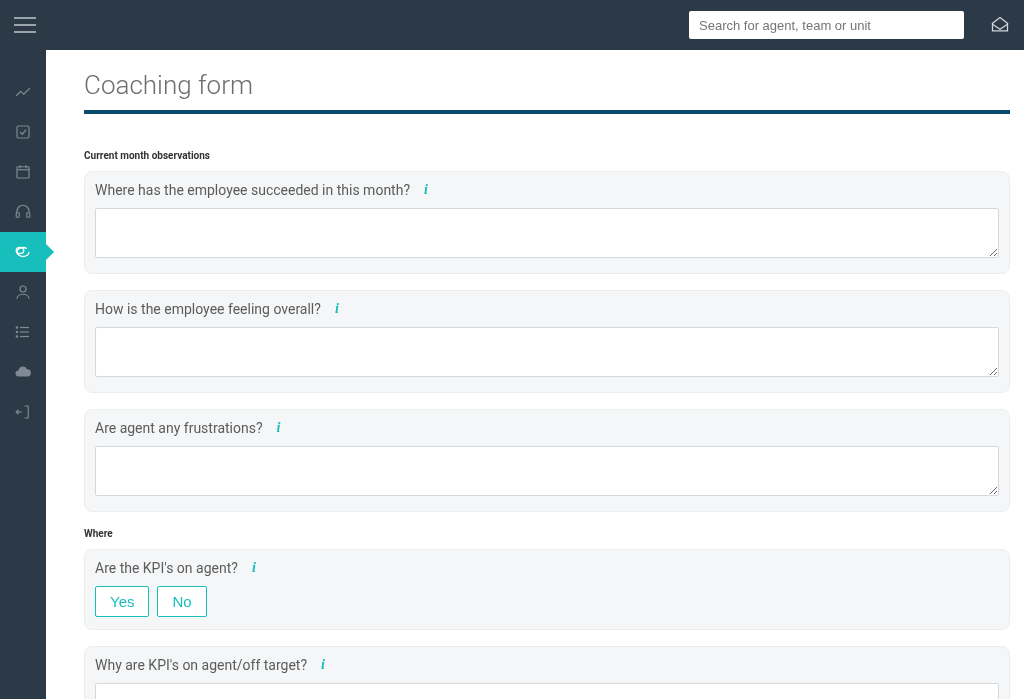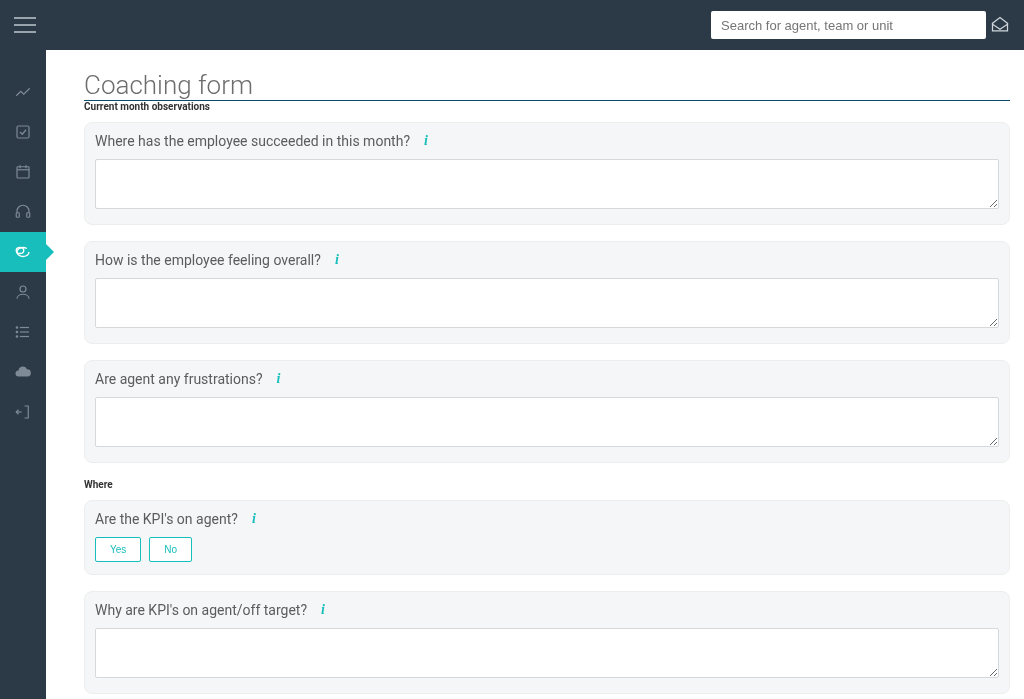--- a/index.html
+++ b/index.html
@@ -1,45 +1,45 @@
 <!DOCTYPE html>
 <html><head>
 <meta charset="utf-8">
 <style>
 * { box-sizing: border-box; margin: 0; padding: 0; }
 html, body { height: 100%; font-family: -apple-system, BlinkMacSystemFont, "Segoe UI", Roboto, "Helvetica Neue", Arial, sans-serif; font-size: 14px; color: #333; }
 body { display: flex; flex-direction: column; background: #fff; width: 1024px; height: 699px; overflow: hidden; }
 
 
-.top-header { height: 50px; background: #2c3a47; display: flex; align-items: center; padding: 0 14px; gap: 4px; }
+.top-header { height: 50px; background: #2c3a47; display: flex; align-items: center; padding: 0 14px; gap: 26px; }
 .hamburger { width: 22px; height: 16px; cursor: pointer; display: flex; flex-direction: column; justify-content: space-between; }
 .hamburger span { display: block; height: 2px; background: #9aa4ad; width: 100%; }
 .header-spacer { flex: 1; }
 .search-input { width: 275px; height: 28px; border: none; border-radius: 2px; padding: 0 10px; font-size: 13px; color: #555; }
 .header-icon { color: #cfd6db; }
 
 
 .body-row { flex: 1; display: flex; min-height: 0; }
 .sidebar { width: 46px; background: #2c3a47; display: flex; flex-direction: column; align-items: center; padding-top: 22px; gap: 0; }
 .sidebar-item { width: 46px; height: 40px; display: flex; align-items: center; justify-content: center; cursor: pointer; color: #7e8a95; position: relative; }
 .sidebar-item.active { background: #17bebb; color: #fff; }
 .sidebar-item.active::after { content: ""; position: absolute; right: -8px; top: 50%; transform: translateY(-50%); width: 0; height: 0; border-top: 8px solid transparent; border-bottom: 8px solid transparent; border-left: 8px solid #17bebb; }
 
 .main { flex: 1; overflow-y: auto; padding: 20px 14px 20px 38px; }
-.page-title { font-size: 26px; font-weight: 300; color: #6d6d6d; padding-bottom: 0; border-bottom: 1px solid #0c4a6e; }
+.page-title { font-size: 26px; font-weight: 300; color: #6d6d6d; padding-bottom: 10px; border-bottom: 4px solid #0c4a6e; margin-bottom: 36px; }
 
 .section-heading { font-size: 10px; font-weight: 700; color: #333; margin-bottom: 10px; }
 
 .question-block { background: #f5f6f7; border: 1px solid #eceded; border-radius: 8px; padding: 10px 10px 12px 10px; margin-bottom: 16px; }
 .question-label-row { display: flex; align-items: center; gap: 14px; margin-bottom: 10px; color: #5c5c5c; font-size: 14px; }
 .info-icon { color: #17bebb; font-weight: 700; font-family: Georgia, serif; font-style: italic; cursor: pointer; }
 .question-textarea { width: 100%; border: 1px solid #d6d9db; background: #fff; border-radius: 2px; min-height: 50px; padding: 6px 8px; font-family: inherit; font-size: 14px; resize: vertical; }
 
 .yesno-row { display: flex; gap: 8px; }
-.yesno-btn { border: 1px solid #17bebb; background: #fff; color: #17bebb; font-size: 10px; padding: 6px 14px; border-radius: 2px; cursor: pointer; }
+.yesno-btn { border: 1px solid #17bebb; background: #fff; color: #17bebb; font-size: 15px; padding: 6px 14px; border-radius: 2px; cursor: pointer; }
 
 svg { display: block; }
 </style>
 </head>
 <body>
 
 <div class="top-header">
   <div class="hamburger">
     <span></span>
       <span></span>

